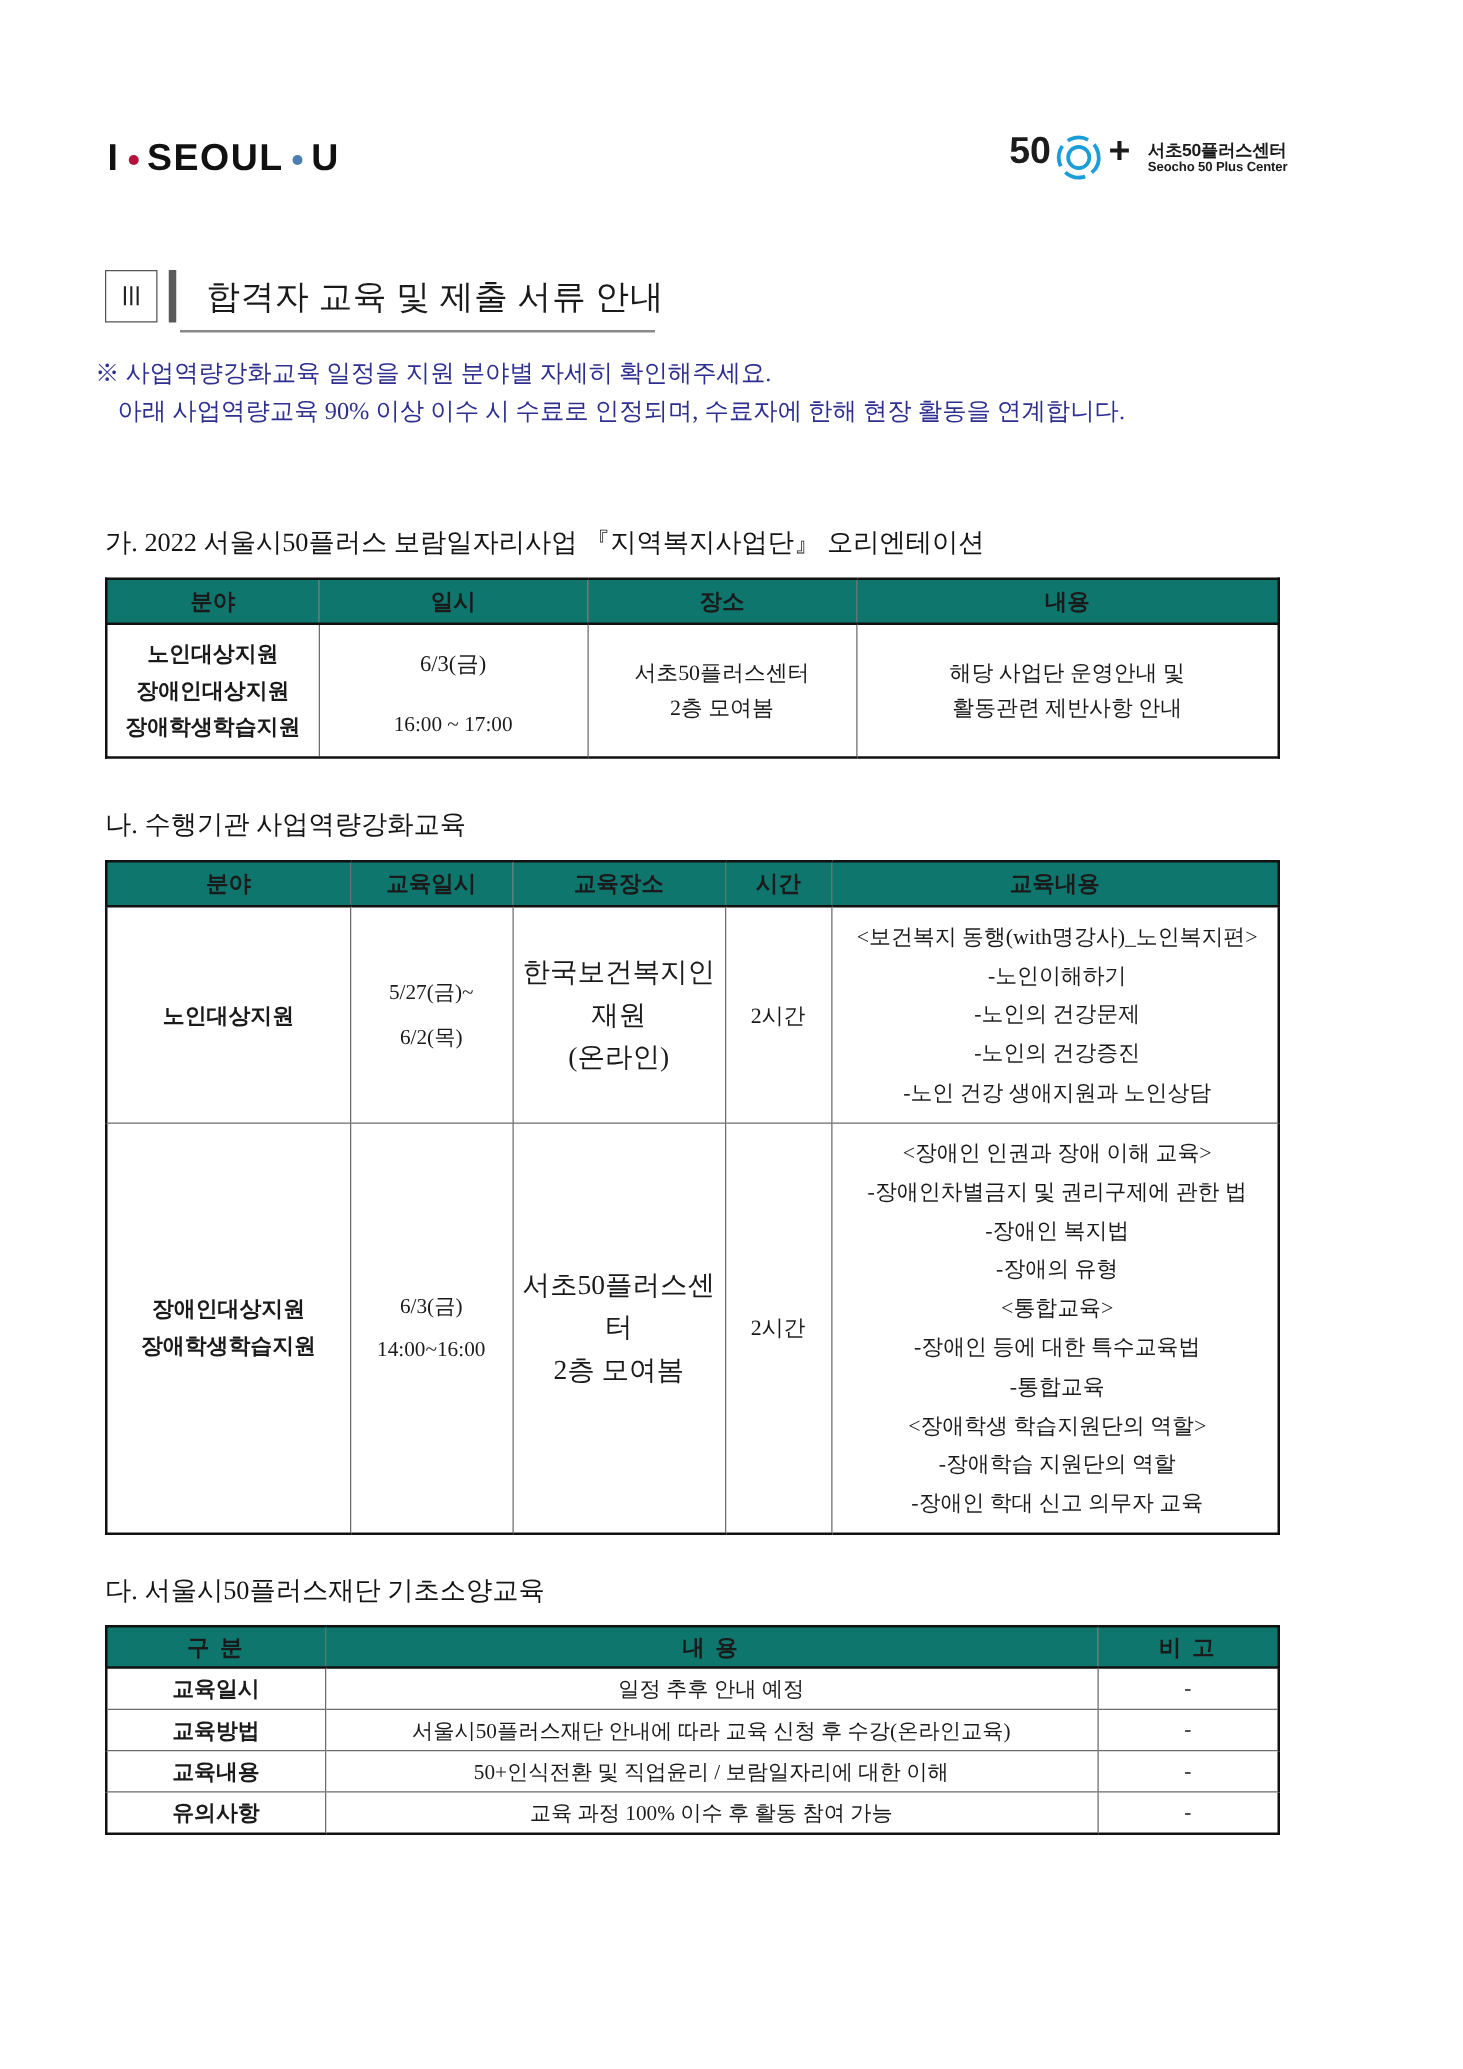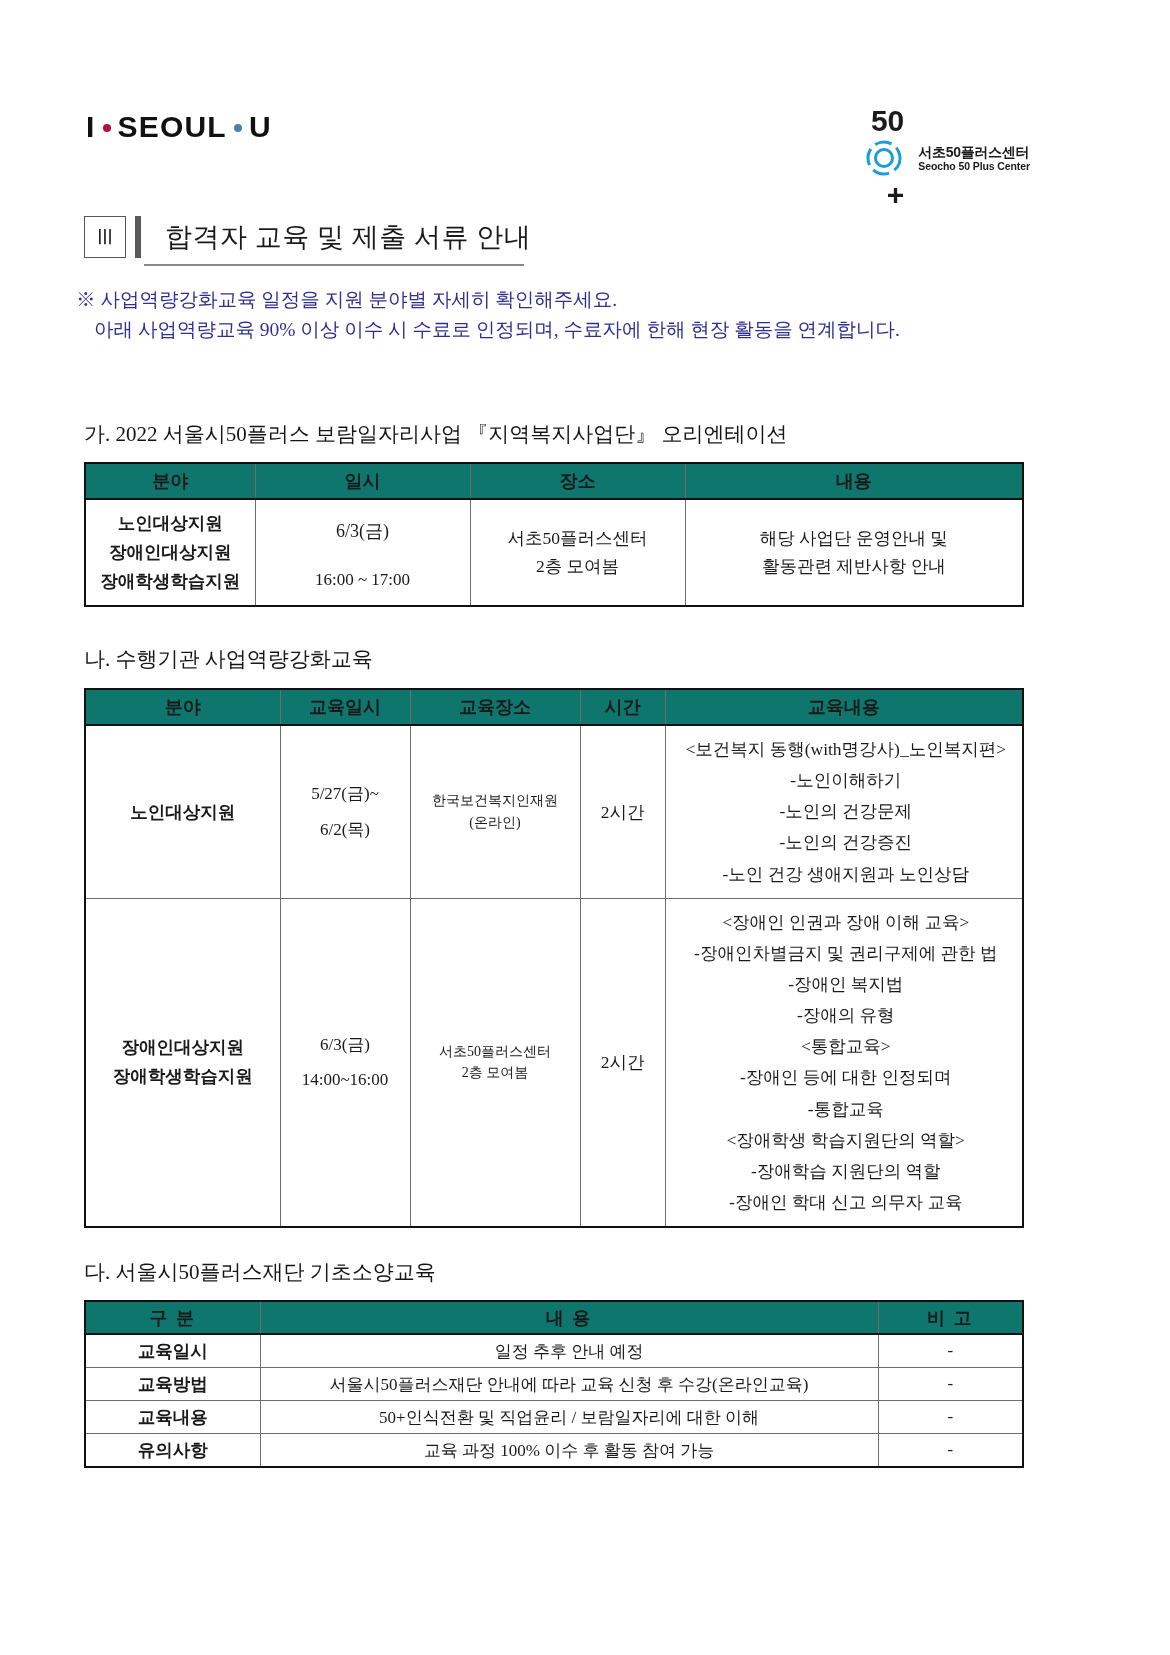--- a/index.html
+++ b/index.html
@@ -55,28 +55,27 @@
 
   .center-logo {
     position: absolute;
     right: 140px; top: 6px;
     display: flex;
     align-items: center;
     gap: 8px;
   }
   .logo-mark {
     display: flex;
-    align-items: flex-end;
+    align-items: flex-start;
     gap: 2px;
     font-family: "Liberation Sans", sans-serif;
     font-weight: 700;
     font-size: 30px;
     color: #1b1b1b;
     line-height: 1;
-    flex-direction: column;
   }
   .ring-wrap {
     position: relative;
     width: 40px; height: 40px;
     display: inline-block;
   }
   .plus-sign {
     font-size: 30px;
     font-weight: 700;
     color: #1b1b1b;
@@ -216,21 +215,21 @@
     font-size: 17.5px;
   }
   #table-a .date-cell .d1 { font-size: 18px; line-height: 1.9; }
   #table-a .date-cell .d2 { font-size: 17px; margin-top: 22px; }
   #table-a .place-cell, #table-a .content-cell { line-height: 1.6; }
 
   #table-b { top: 688px; }
   #table-b td { padding: 8px 4px; }
   #table-b .field-cell { font-weight: 700; font-size: 17.5px; }
   #table-b .when-cell { line-height: 2.1; font-size: 17px; }
-  #table-b .where-cell { line-height: 1.55; font-size: 14px; }
+  #table-b .where-cell { line-height: 1.55; font-size: 22px; }
   #table-b .content-cell {
     text-align: center;
     padding: 8px 6px 8px 10px;
     line-height: 1.78;
     font-size: 17.5px;
   }
   #table-b .content-cell div { white-space: nowrap; }
   #table-b .multi-field { line-height: 1.7; }
 
   #table-c { top: 1300px; }
@@ -365,21 +364,21 @@
           <div>서초50플러스센터</div>
           <div>2층 모여봄</div>
         </td>
         <td>2시간</td>
         <td class="content-cell">
           <div>&lt;장애인 인권과 장애 이해 교육&gt;</div>
           <div>-장애인차별금지 및 권리구제에 관한 법</div>
           <div>-장애인 복지법</div>
           <div>-장애의 유형</div>
           <div>&lt;통합교육&gt;</div>
-          <div>-장애인 등에 대한 인정되며</div>
+          <div>-장애인 등에 대한 특수교육법</div>
           <div>-통합교육</div>
           <div>&lt;장애학생 학습지원단의 역할&gt;</div>
           <div>-장애학습 지원단의 역할</div>
           <div>-장애인 학대 신고 의무자 교육</div>
         </td>
       </tr>
     </tbody>
   </table>
 
   <div class="sub-heading" id="heading-c">다. 서울시50플러스재단 기초소양교육</div>

